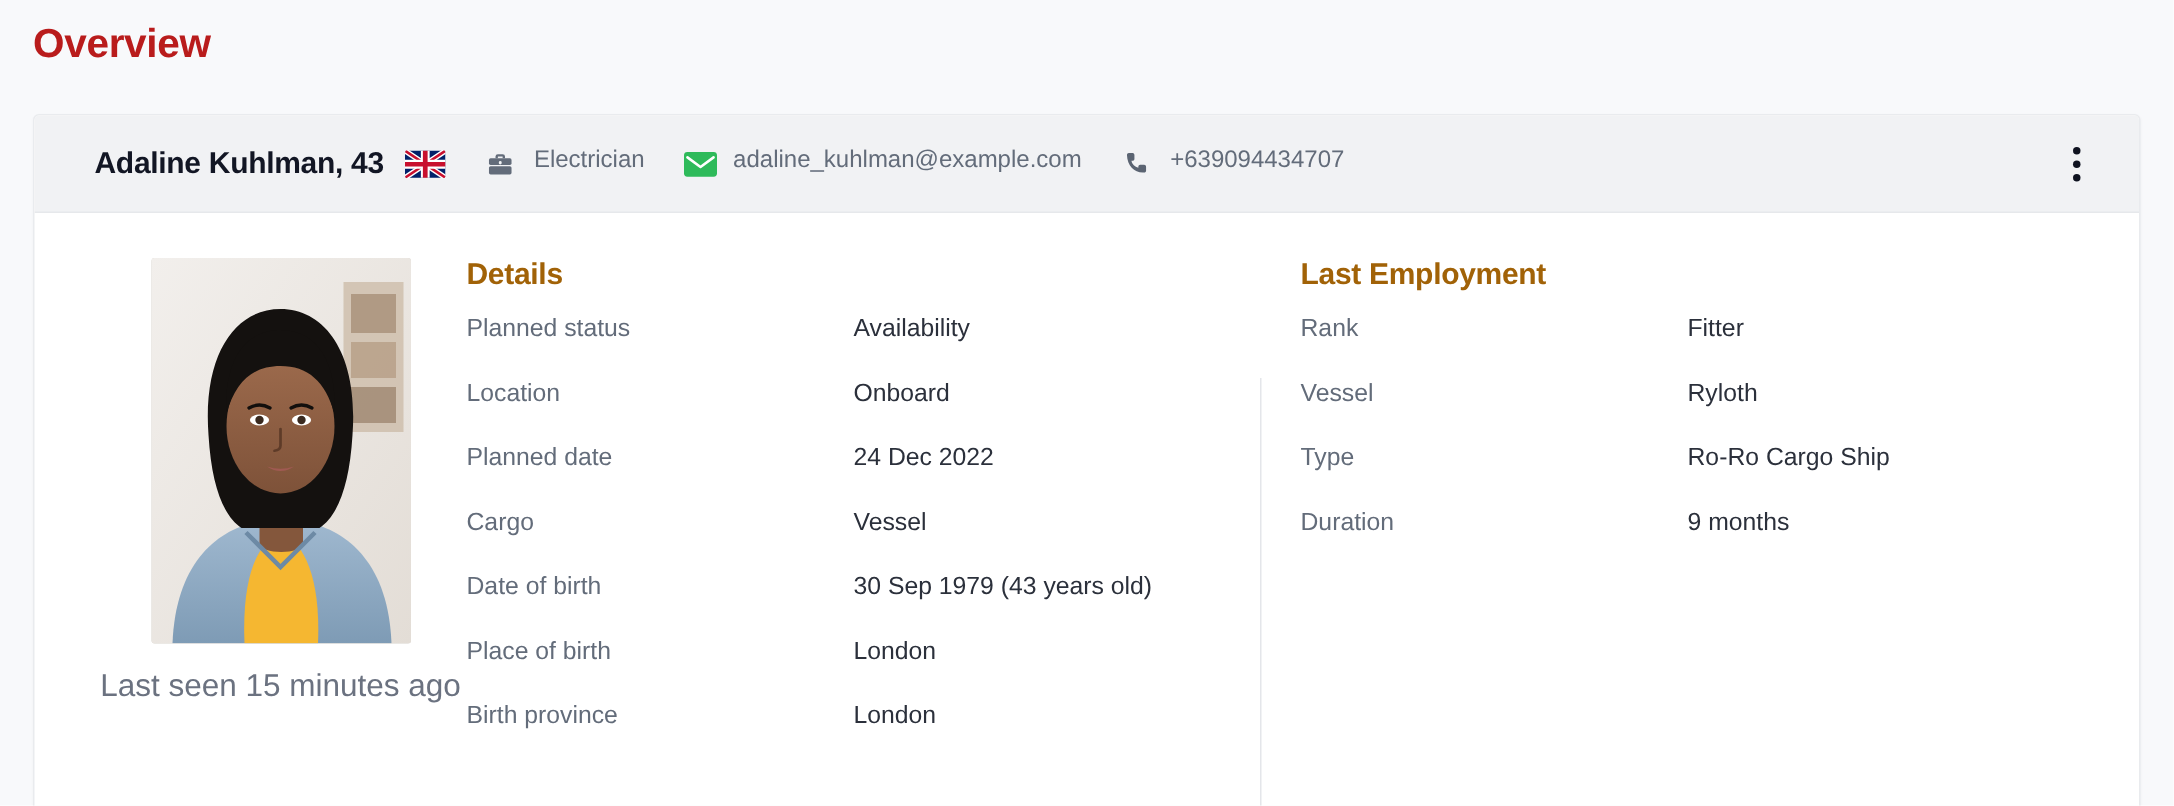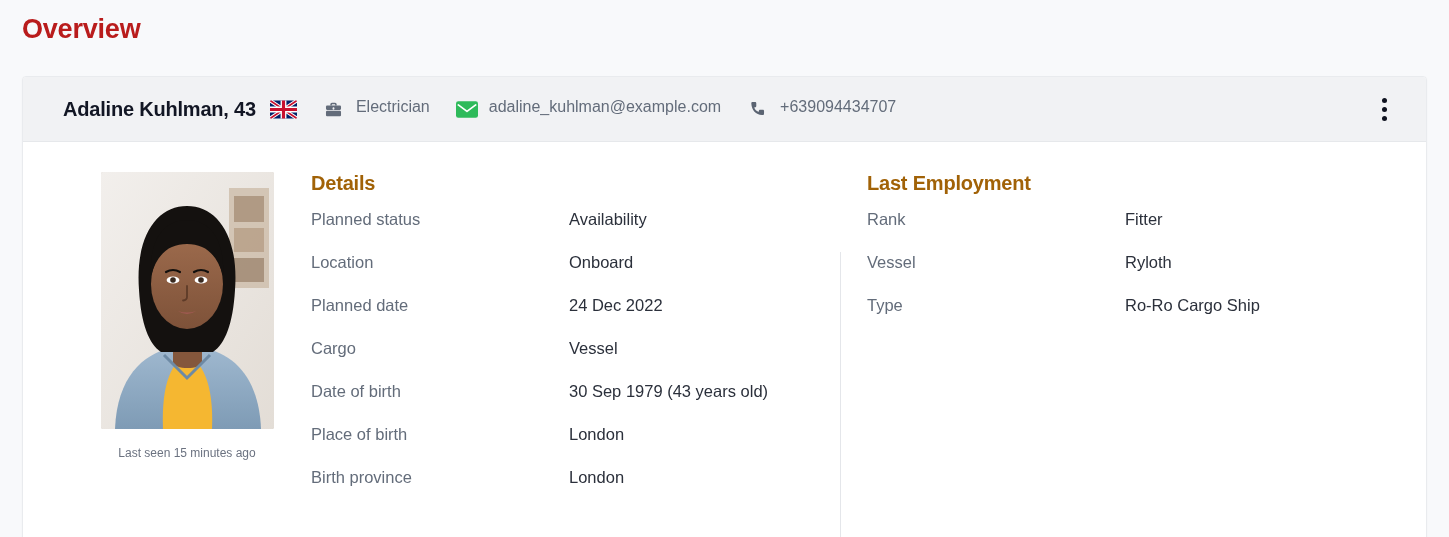--- a/index.html
+++ b/index.html
@@ -139,21 +139,21 @@
     margin: 0 auto;
     border-radius: 2px;
     overflow: hidden;
     background: #d8d3cd;
     position: relative;
   }
   .photo svg { display:block; width:100%; height:100%; }
 
   .last-seen {
     margin-top: 17px;
-    font-size: 12px;
+    font-size: 21px;
     color: #6b7280;
     text-align: center;
   }
 
   .col-details {
     flex: 0 0 530px;
     width: 530px;
     box-sizing: border-box;
     padding-left: 0px;
     position: relative;
@@ -366,19 +366,23 @@
                 <td class="v">Fitter</td>
               </tr>
               <tr>
                 <td class="k">Vessel</td>
                 <td class="v">Ryloth</td>
               </tr>
               <tr>
                 <td class="k">Type</td>
                 <td class="v">Ro-Ro Cargo Ship</td>
               </tr>
+              <tr>
+                <td class="k">Duration</td>
+                <td class="v">9 months</td>
+              </tr>
             </tbody>
         </table>
       </div>
 
     </div>
   </div>
 </div>
 
 </body></html>

